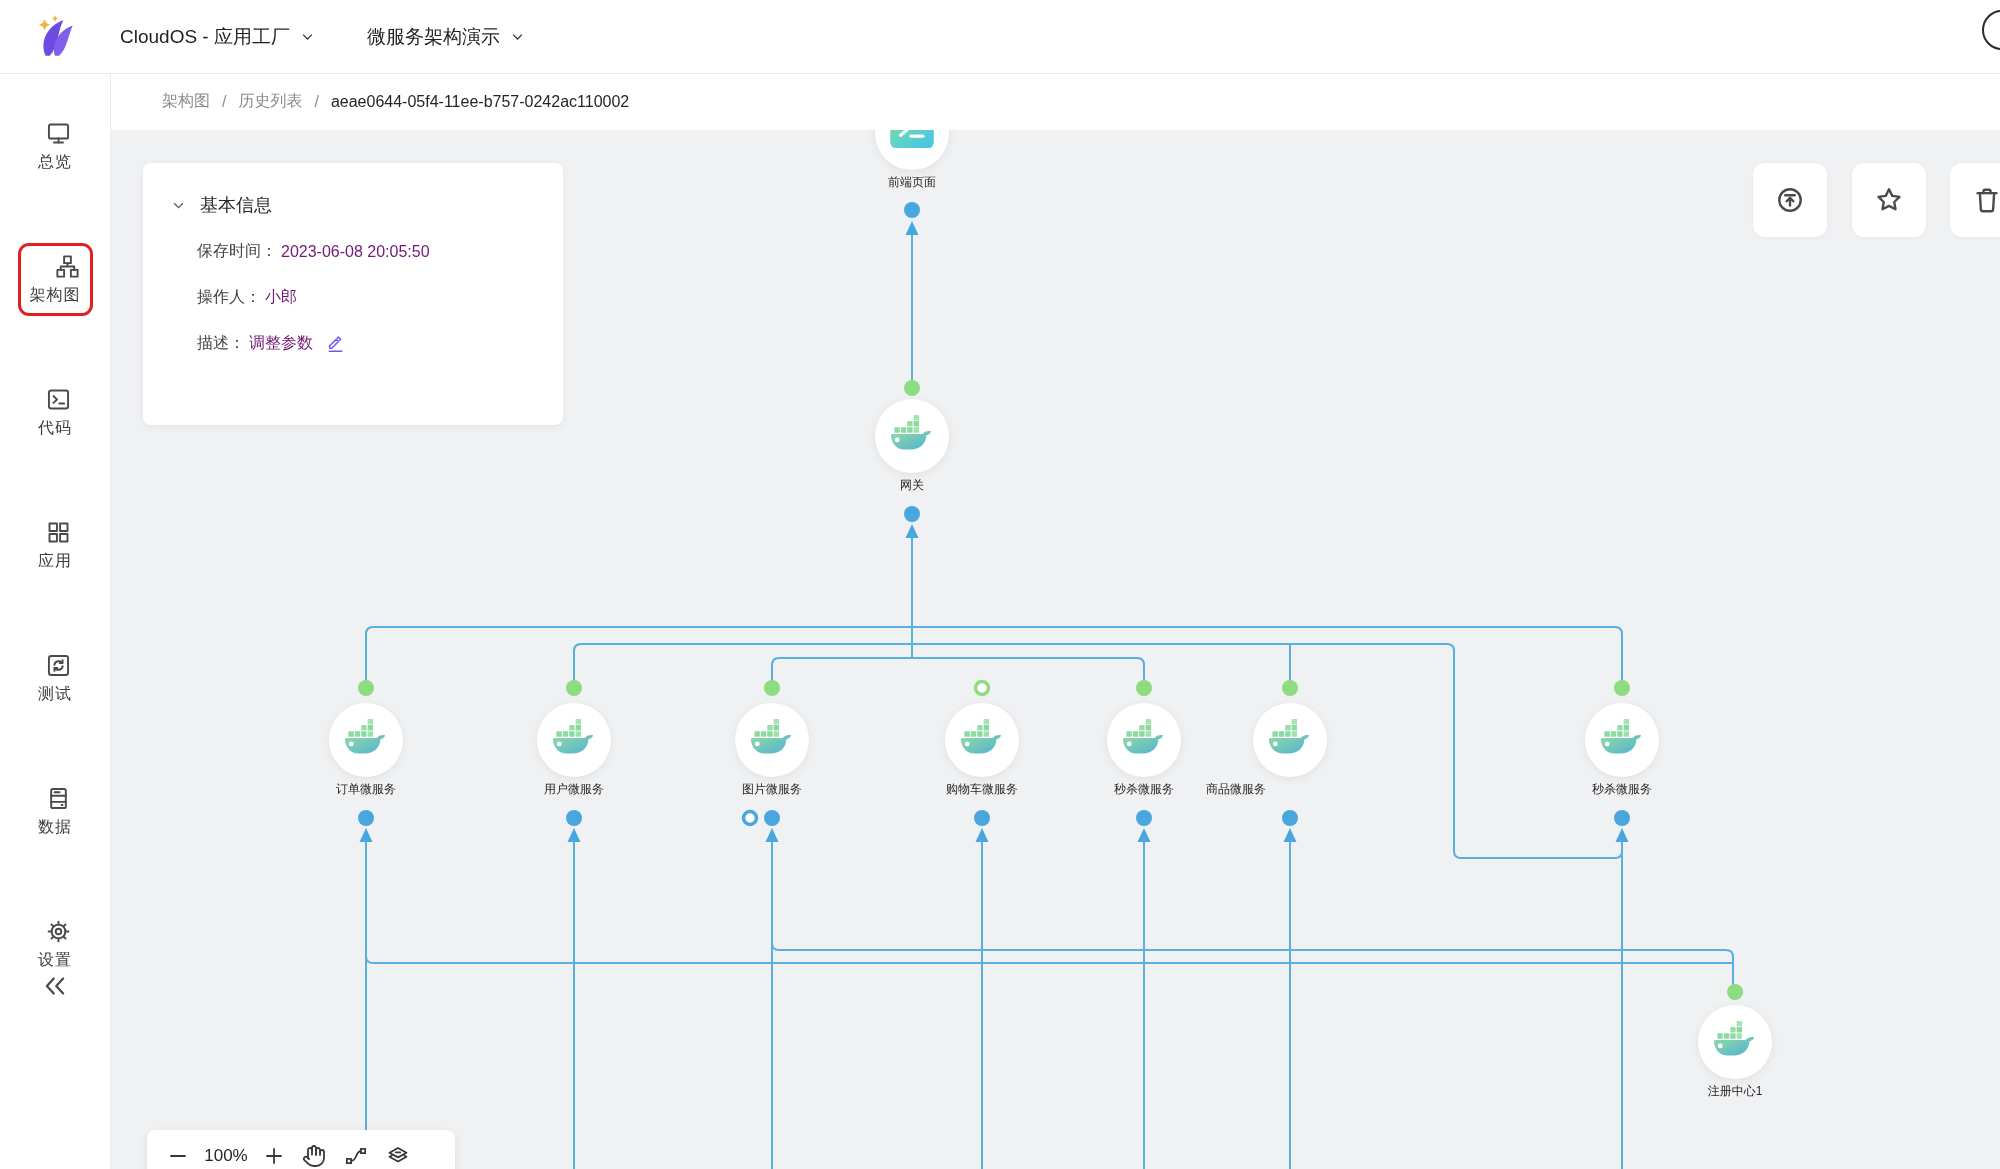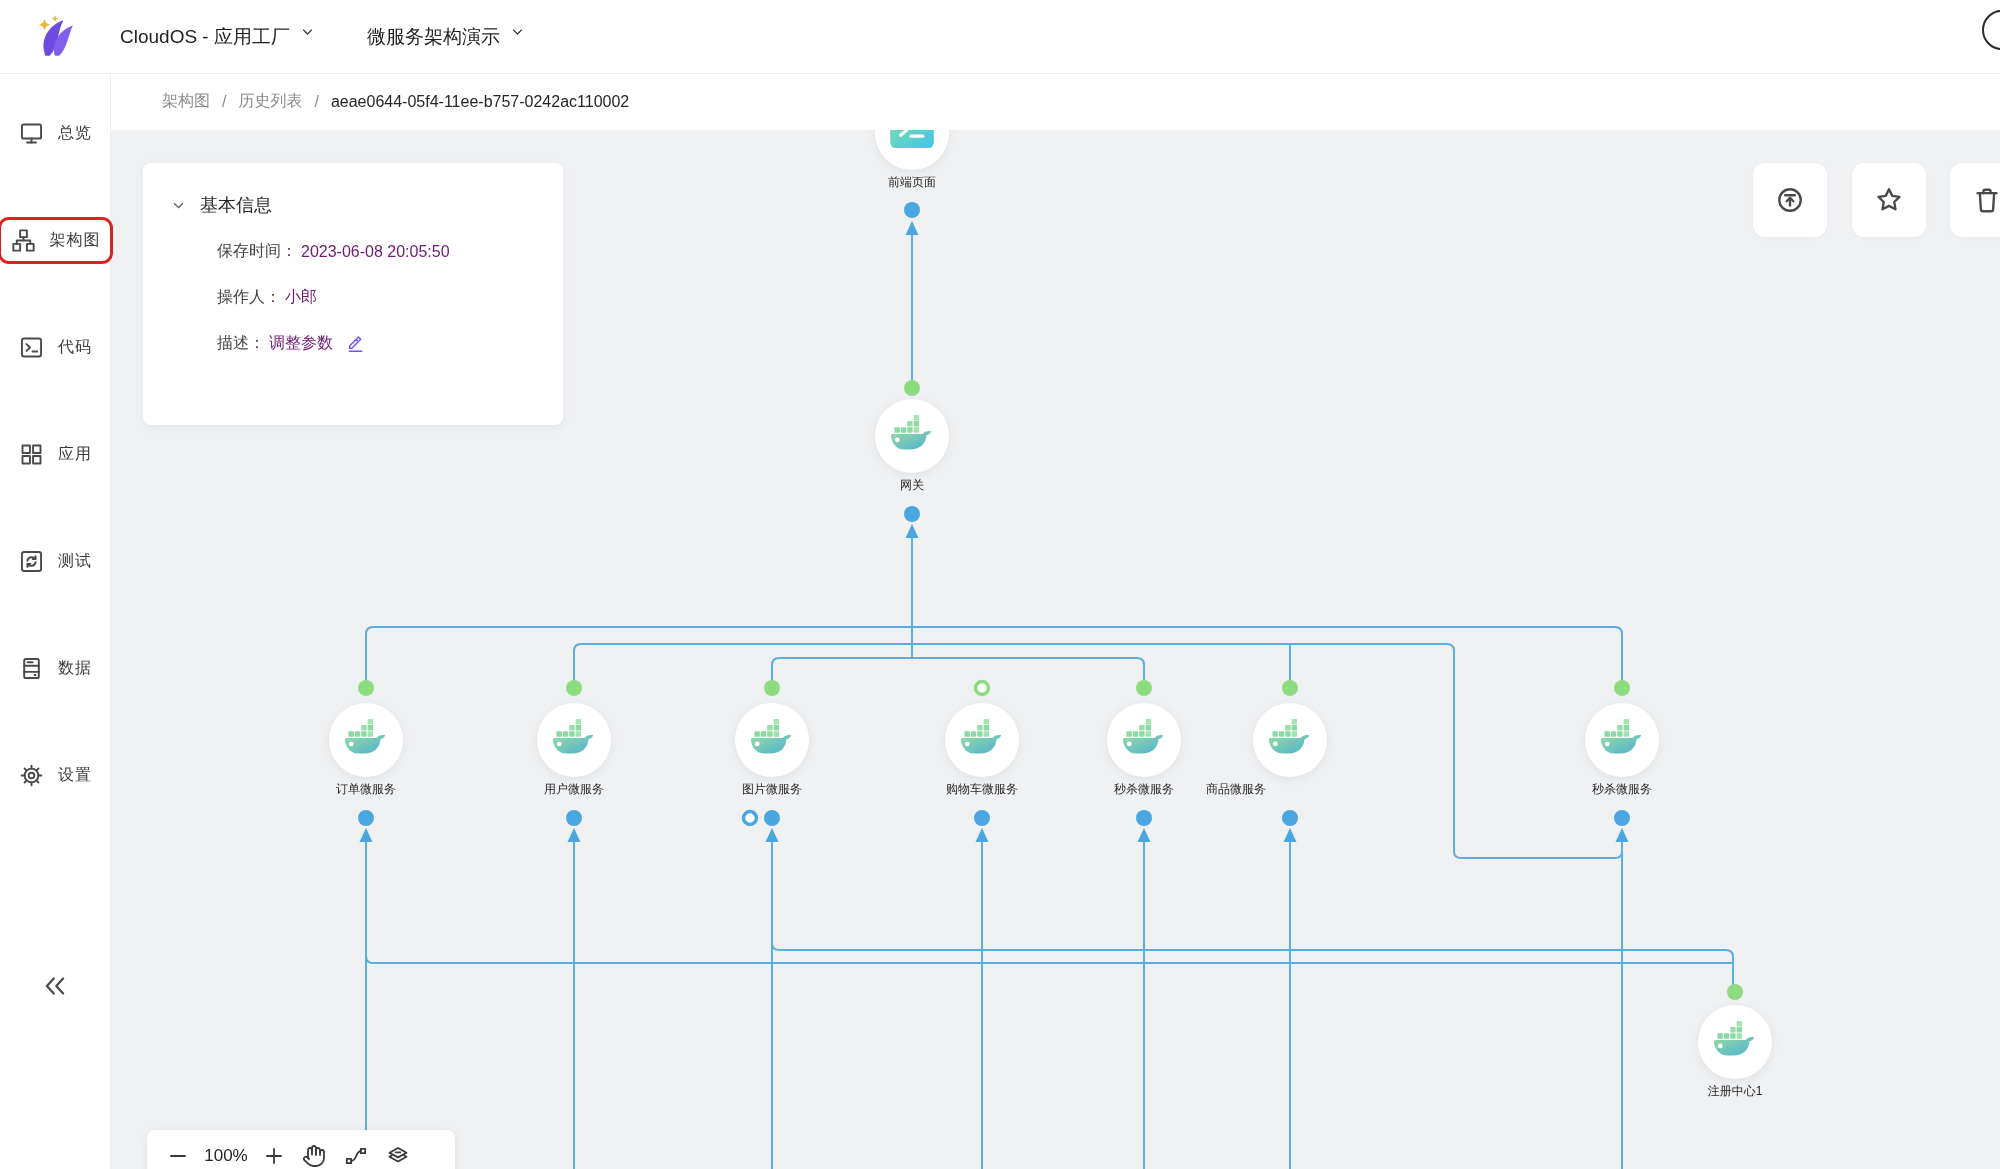--- a/index.html
+++ b/index.html
@@ -6,31 +6,31 @@
   body{
     width:2000px;height:1169px;position:relative;
     font-family:"Liberation Sans","DejaVu Sans",sans-serif;
     background:#ffffff;color:#262626;
     -webkit-font-smoothing:antialiased;
   }
   
   .header{position:absolute;left:0;top:0;width:2000px;height:73px;background:#fff;
     border-bottom:1px solid #ececec;display:flex;align-items:center;z-index:30;overflow:hidden;}
   .logo{width:46px;height:46px;margin-left:32px;flex:0 0 auto;}
-  .htitle{display:flex;align-items:flex-start;gap:10px;margin-left:42px;cursor:pointer;}
+  .htitle{display:flex;align-items:center;gap:10px;margin-left:42px;cursor:pointer;}
   .htitle .txt{font-size:19px;color:#1f1f1f;}
   .chev{width:15px;height:15px;stroke:#333;fill:none;stroke-width:2;}
   .htitle.second{margin-left:52px;}
   .avatar-sliver{position:absolute;right:-22px;top:10px;width:36px;height:36px;border-radius:50%;
     border:2.5px solid #2b2b2b;background:#fff;}
   
   .sidebar{position:absolute;left:0;top:73px;width:110px;height:1096px;background:#fff;
     border-right:1px solid #ededed;z-index:20;}
   .side-items{display:flex;flex-direction:column;align-items:center;padding-top:40px;}
-  .side-item{display:flex;flex-direction:row;align-items:center;gap:13px;margin-bottom:66px;
+  .side-item{display:flex;flex-direction:column;align-items:flex-end;gap:5px;margin-bottom:66px;
     cursor:pointer;padding:7px 9px;border-radius:8px;}
   .side-item .ic{width:27px;height:27px;color:#4a4a4a;}
   .side-item .ic svg{width:100%;height:100%;stroke:#4a4a4a;fill:none;stroke-width:1.7;
     stroke-linecap:round;stroke-linejoin:round;}
   .side-item .lb{font-size:16px;color:#3d3d3d;letter-spacing:1px;}
   .side-item.highlighted{box-shadow:0 0 0 3px #e01f1f;}
   .collapse-btn{position:absolute;left:0;width:110px;top:898px;display:flex;justify-content:center;
     cursor:pointer;}
   .collapse-btn svg{width:30px;height:30px;stroke:#4a4a4a;fill:none;stroke-width:1.8;
     stroke-linecap:round;stroke-linejoin:round;}
@@ -50,21 +50,21 @@
     z-index:3;cursor:pointer;}
   .node-label{position:absolute;width:180px;text-align:center;font-size:12px;color:#262626;
     z-index:3;}
   
   .info-card{position:absolute;left:33px;top:33px;width:420px;height:262px;background:#fff;
     border-radius:8px;box-shadow:0 2px 10px rgba(0,0,0,.05);z-index:5;padding:30px 28px;
     box-sizing:border-box;}
   .info-title-row{display:flex;align-items:center;gap:14px;}
   .info-title-row svg{width:15px;height:15px;stroke:#595959;fill:none;stroke-width:2;cursor:pointer;}
   .info-title{font-size:18px;color:#262626;font-weight:500;}
-  .info-fields{margin-top:24px;margin-left:46px;display:flex;flex-direction:column;gap:25px;}
+  .info-fields{margin-top:24px;margin-left:26px;display:flex;flex-direction:column;gap:25px;}
   .info-row{font-size:16px;color:#434343;display:flex;align-items:center;gap:4px;}
   .info-row .val{color:#701a75;}
   .edit-ic{width:19px;height:19px;margin-left:9px;cursor:pointer;}
   .edit-ic svg{width:100%;height:100%;stroke:#6a57f2;fill:none;stroke-width:1.7;
     stroke-linecap:round;stroke-linejoin:round;}
   
   .action-btn{position:absolute;top:33px;width:74px;height:74px;background:#fff;border-radius:12px;
     display:flex;align-items:center;justify-content:center;cursor:pointer;z-index:5;
     box-shadow:0 1px 4px rgba(0,0,0,.04);}
   .action-btn svg{width:30px;height:30px;stroke:#4a4a4a;fill:none;stroke-width:1.9;

